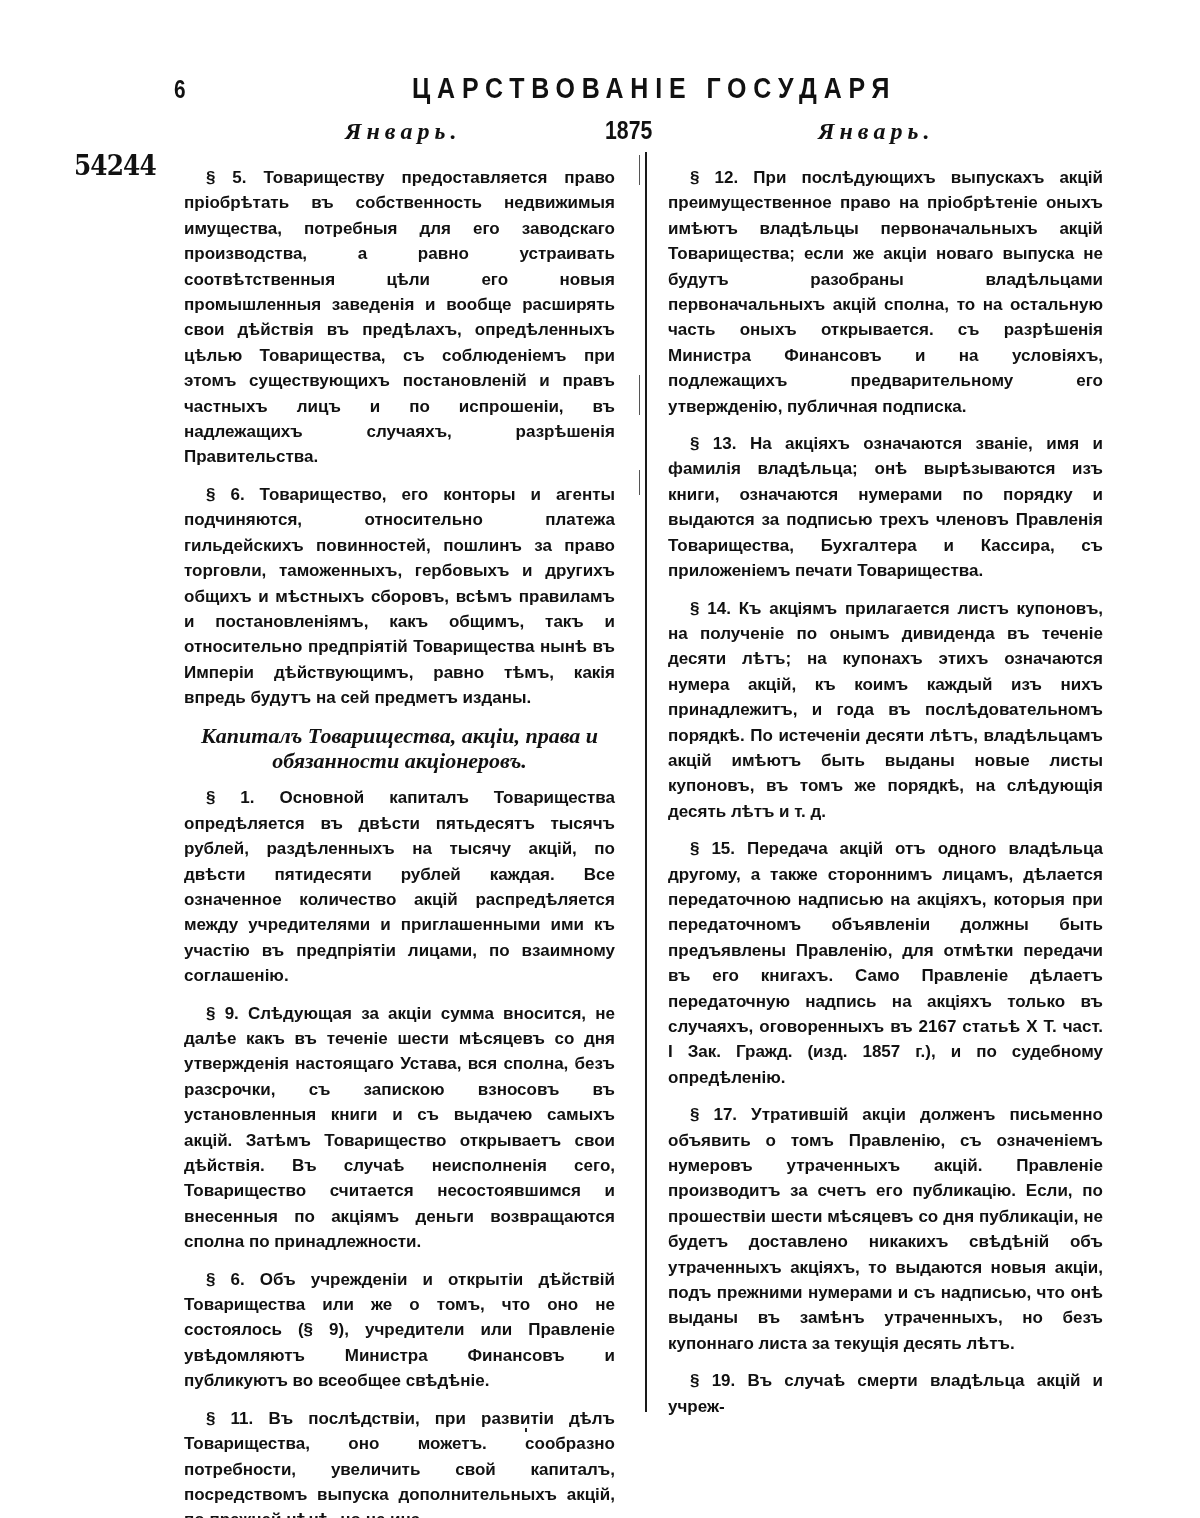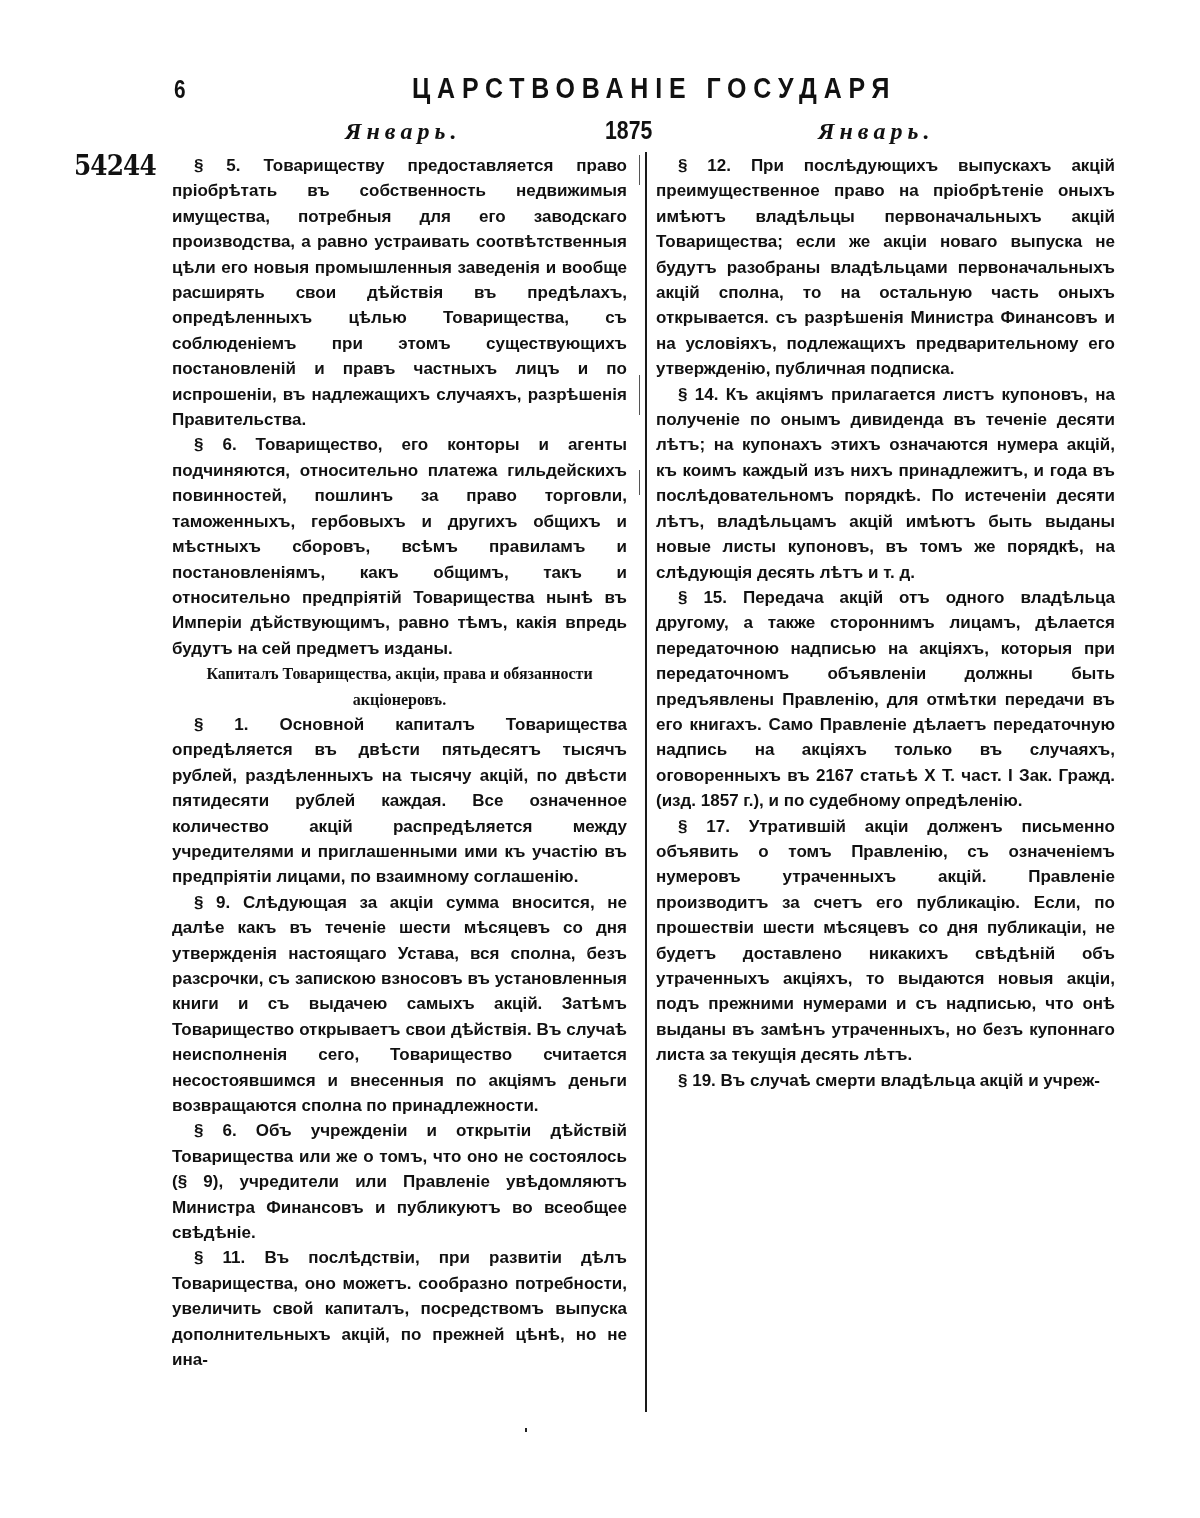--- a/index.html
+++ b/index.html
@@ -38,25 +38,25 @@
     letter-spacing: -1px;
     transform: scaleX(0.92); transform-origin: left top;
   }
   .column {
     position: absolute; top: 153px;
     font-family: "Liberation Sans", sans-serif; font-weight: bold;
     font-size: 17px; line-height: 25.4px; text-align: justify;
   }
   .col-left { left: 172px; width: 455px; }
   .col-right { left: 656px; width: 459px; }
-  .para { margin: 0; text-indent: 22px; hyphens: manual; }
+  .para { margin: 12px; text-indent: 22px; hyphens: manual; }
   .para.cont { text-indent: 0; }
   .section-heading {
-    margin: 0; font-family: "Liberation Serif", serif; font-weight: bold;
-    font-size: 16px; line-height: 25.4px; text-align: center;
+    margin: 0; font-family: "Liberation Serif", serif; font-style: italic; font-weight: bold;
+    font-size: 22px; line-height: 25.4px; text-align: center;
   }
   .column-rule {
     position: absolute; left: 645px; top: 152px; width: 2px; height: 1260px;
     background: #1a1a1a;
   }
   .rule-dash {
     position: absolute; left: 639px; width: 1px; background: #555;
   }
   .stray-mark {
     position: absolute; left: 525px; top: 1428px; width: 2px; height: 4px; background: #222;
@@ -83,19 +83,20 @@
   <p class="para">§ 11. Въ послѣдствіи, при развитіи дѣлъ Товарищества, оно можетъ. сообразно потребности, увеличить свой капиталъ, посредствомъ выпуска дополнительныхъ акцій, по прежней цѣнѣ, но не ина-</p>
 </div>
 
 <div class="column-rule"></div>
 <div class="rule-dash" style="top:155px;height:30px;"></div>
 <div class="rule-dash" style="top:375px;height:40px;"></div>
 <div class="rule-dash" style="top:470px;height:25px;"></div>
 
 <div class="column col-right">
   <p class="para">§ 12. При послѣдующихъ выпускахъ акцій преимущественное право на пріобрѣтеніе оныхъ имѣютъ владѣльцы первоначальныхъ акцій Товарищества; если же акціи новаго выпуска не будутъ разобраны владѣльцами первоначальныхъ акцій сполна, то на остальную часть оныхъ открывается. съ разрѣшенія Министра Финансовъ и на условіяхъ, подлежащихъ предварительному его утвержденію, публичная подписка.</p>
+  <p class="para">§ 13. На акціяхъ означаются званіе, имя и фамилія владѣльца; онѣ вырѣзываются изъ книги, означаются нумерами по порядку и выдаются за подписью трехъ членовъ Правленія Товарищества, Бухгалтера и Кассира, съ приложеніемъ печати Товарищества.</p>
   <p class="para">§ 14. Къ акціямъ прилагается листъ купоновъ, на полученіе по онымъ дивиденда въ теченіе десяти лѣтъ; на купонахъ этихъ означаются нумера акцій, къ коимъ каждый изъ нихъ принадлежитъ, и года въ послѣдовательномъ порядкѣ. По истеченіи десяти лѣтъ, владѣльцамъ акцій имѣютъ быть выданы новые листы купоновъ, въ томъ же порядкѣ, на слѣдующія десять лѣтъ и т. д.</p>
   <p class="para">§ 15. Передача акцій отъ одного владѣльца другому, а также стороннимъ лицамъ, дѣлается передаточною надписью на акціяхъ, которыя при передаточномъ объявленіи должны быть предъявлены Правленію, для отмѣтки передачи въ его книгахъ. Само Правленіе дѣлаетъ передаточную надпись на акціяхъ только въ случаяхъ, оговоренныхъ въ 2167 статьѣ X Т. част. I Зак. Гражд. (изд. 1857 г.), и по судебному опредѣленію.</p>
   <p class="para">§ 17. Утратившій акціи долженъ письменно объявить о томъ Правленію, съ означеніемъ нумеровъ утраченныхъ акцій. Правленіе производитъ за счетъ его публикацію. Если, по прошествіи шести мѣсяцевъ со дня публикаціи, не будетъ доставлено никакихъ свѣдѣній объ утраченныхъ акціяхъ, то выдаются новыя акціи, подъ прежними нумерами и съ надписью, что онѣ выданы въ замѣнъ утраченныхъ, но безъ купоннаго листа за текущія десять лѣтъ.</p>
   <p class="para">§ 19. Въ случаѣ смерти владѣльца акцій и учреж-</p>
 </div>
 
 <div class="stray-mark"></div>
 
 </body></html>

